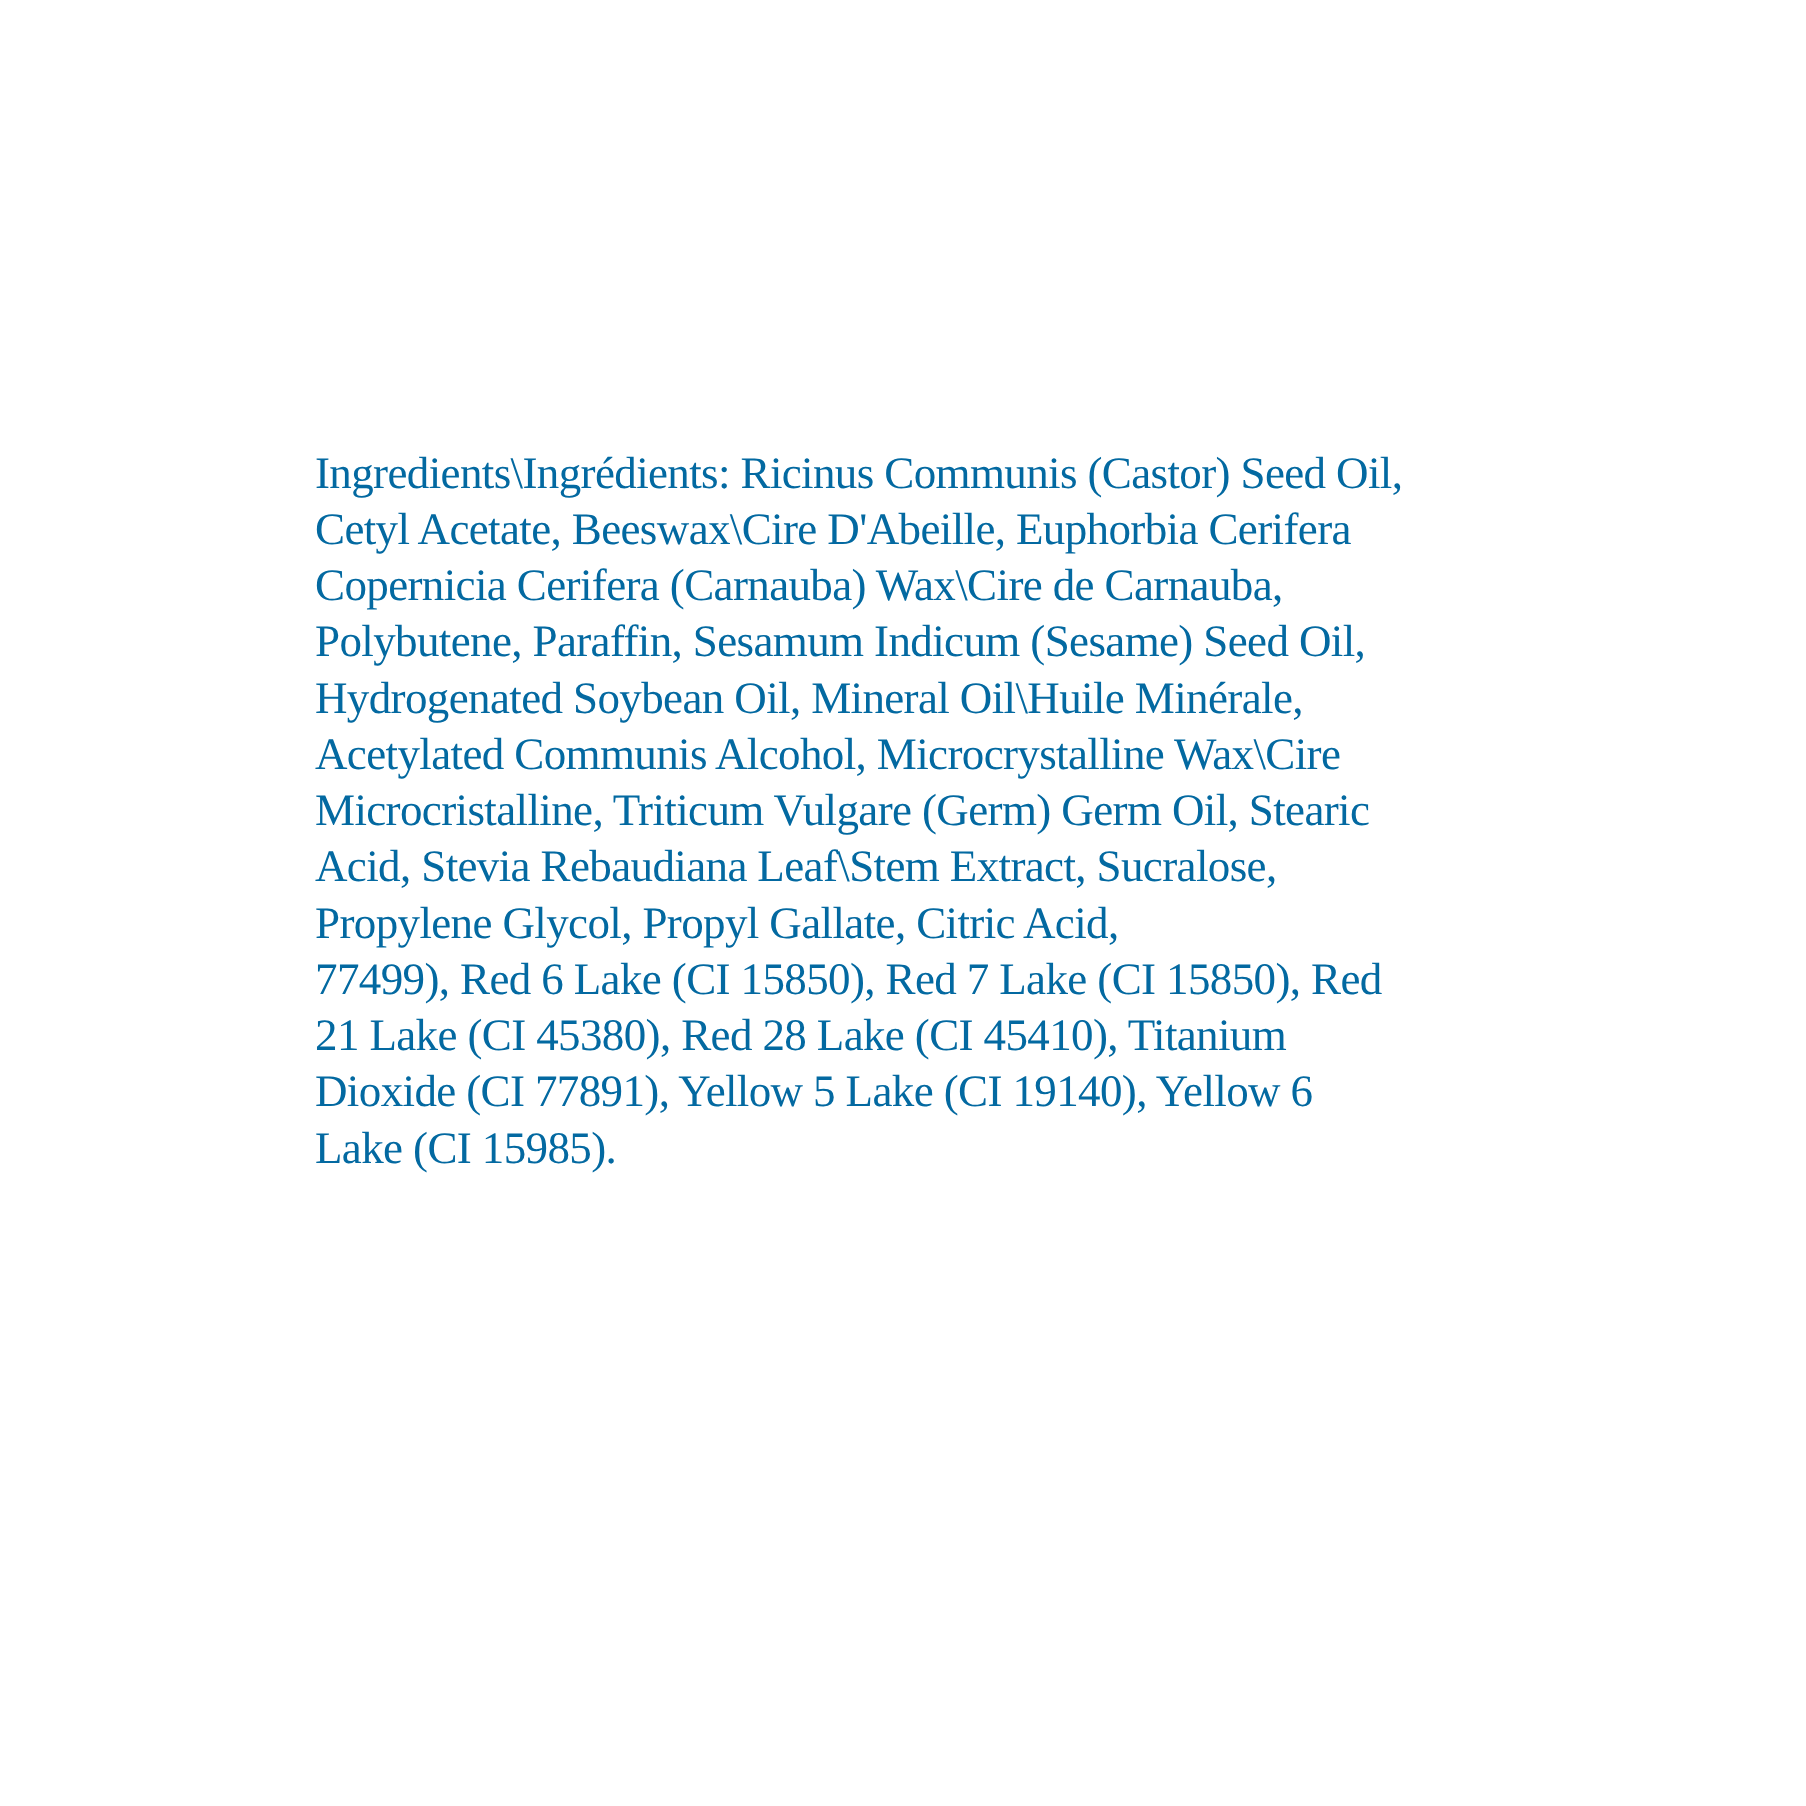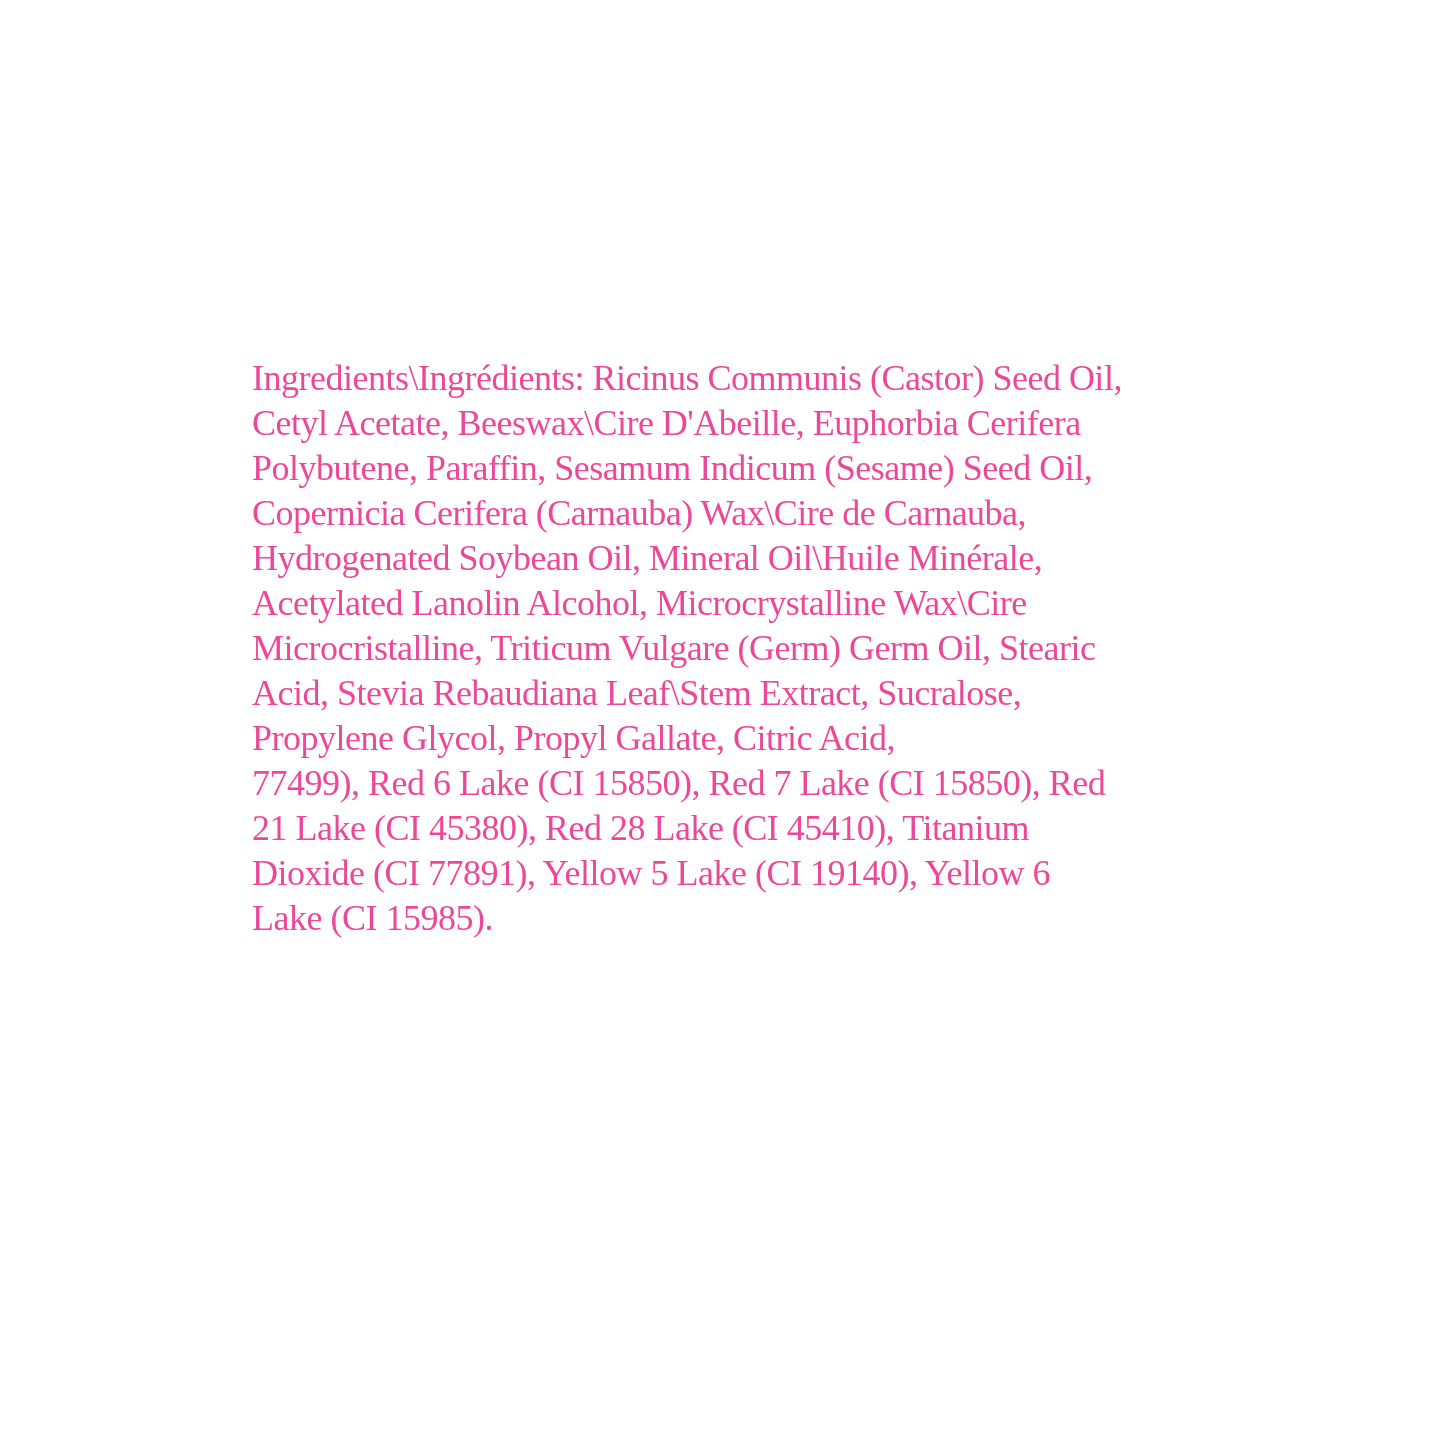--- a/index.html
+++ b/index.html
@@ -10,41 +10,41 @@
   body {
     width: 1445px;
     height: 1445px;
     position: relative;
     overflow: hidden;
   }
   .ingredients-block {
     position: absolute;
     left: 252px;
     top: 356px;
-    color: #ec4899;
+    color: #0369a1;
     font-family: "Liberation Serif", "DejaVu Serif", serif;
     font-size: 36px;
     line-height: 45px;
     letter-spacing: -0.5px;
   }
   .ingredients-block .line {
     white-space: nowrap;
     height: 45px;
   }
 </style>
 </head>
 <body>
 
 <div class="ingredients-block">
   <div class="line">Ingredients\Ingrédients: Ricinus Communis (Castor) Seed Oil,</div>
   <div class="line">Cetyl Acetate, Beeswax\Cire D'Abeille, Euphorbia Cerifera</div>
+  <div class="line">Copernicia Cerifera (Carnauba) Wax\Cire de Carnauba,</div>
   <div class="line">Polybutene, Paraffin, Sesamum Indicum (Sesame) Seed Oil,</div>
-  <div class="line">Copernicia Cerifera (Carnauba) Wax\Cire de Carnauba,</div>
   <div class="line">Hydrogenated Soybean Oil, Mineral Oil\Huile Minérale,</div>
-  <div class="line">Acetylated Lanolin Alcohol, Microcrystalline Wax\Cire</div>
+  <div class="line">Acetylated Communis Alcohol, Microcrystalline Wax\Cire</div>
   <div class="line">Microcristalline, Triticum Vulgare (Germ) Germ Oil, Stearic</div>
   <div class="line">Acid, Stevia Rebaudiana Leaf\Stem Extract, Sucralose,</div>
   <div class="line">Propylene Glycol, Propyl Gallate, Citric Acid,</div>
   <div class="line">77499), Red 6 Lake (CI 15850), Red 7 Lake (CI 15850), Red</div>
   <div class="line">21 Lake (CI 45380), Red 28 Lake (CI 45410), Titanium</div>
   <div class="line">Dioxide (CI 77891), Yellow 5 Lake (CI 19140), Yellow 6</div>
   <div class="line">Lake (CI 15985).</div>
 </div>
 
 </body></html>

